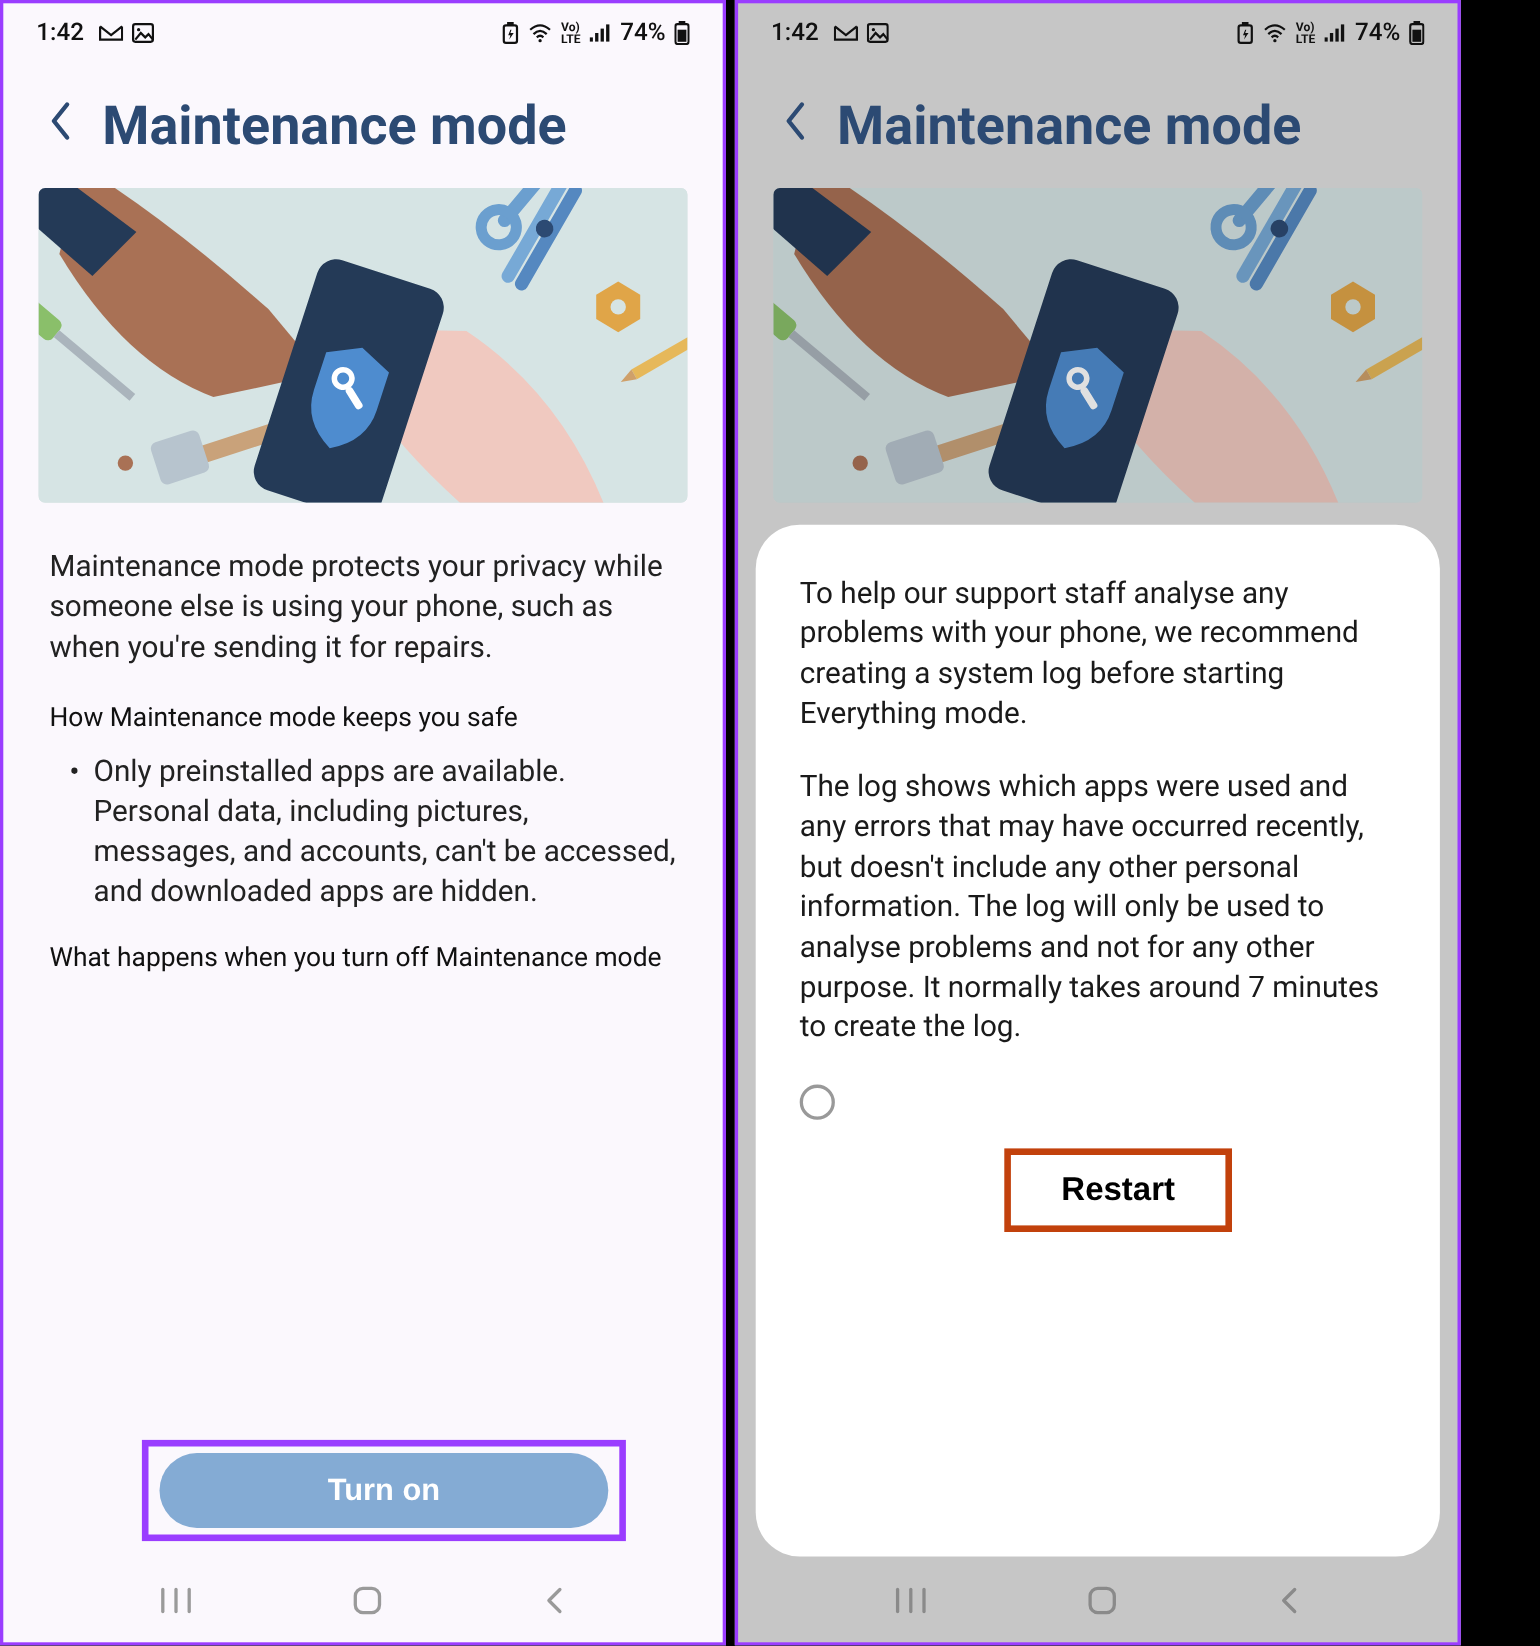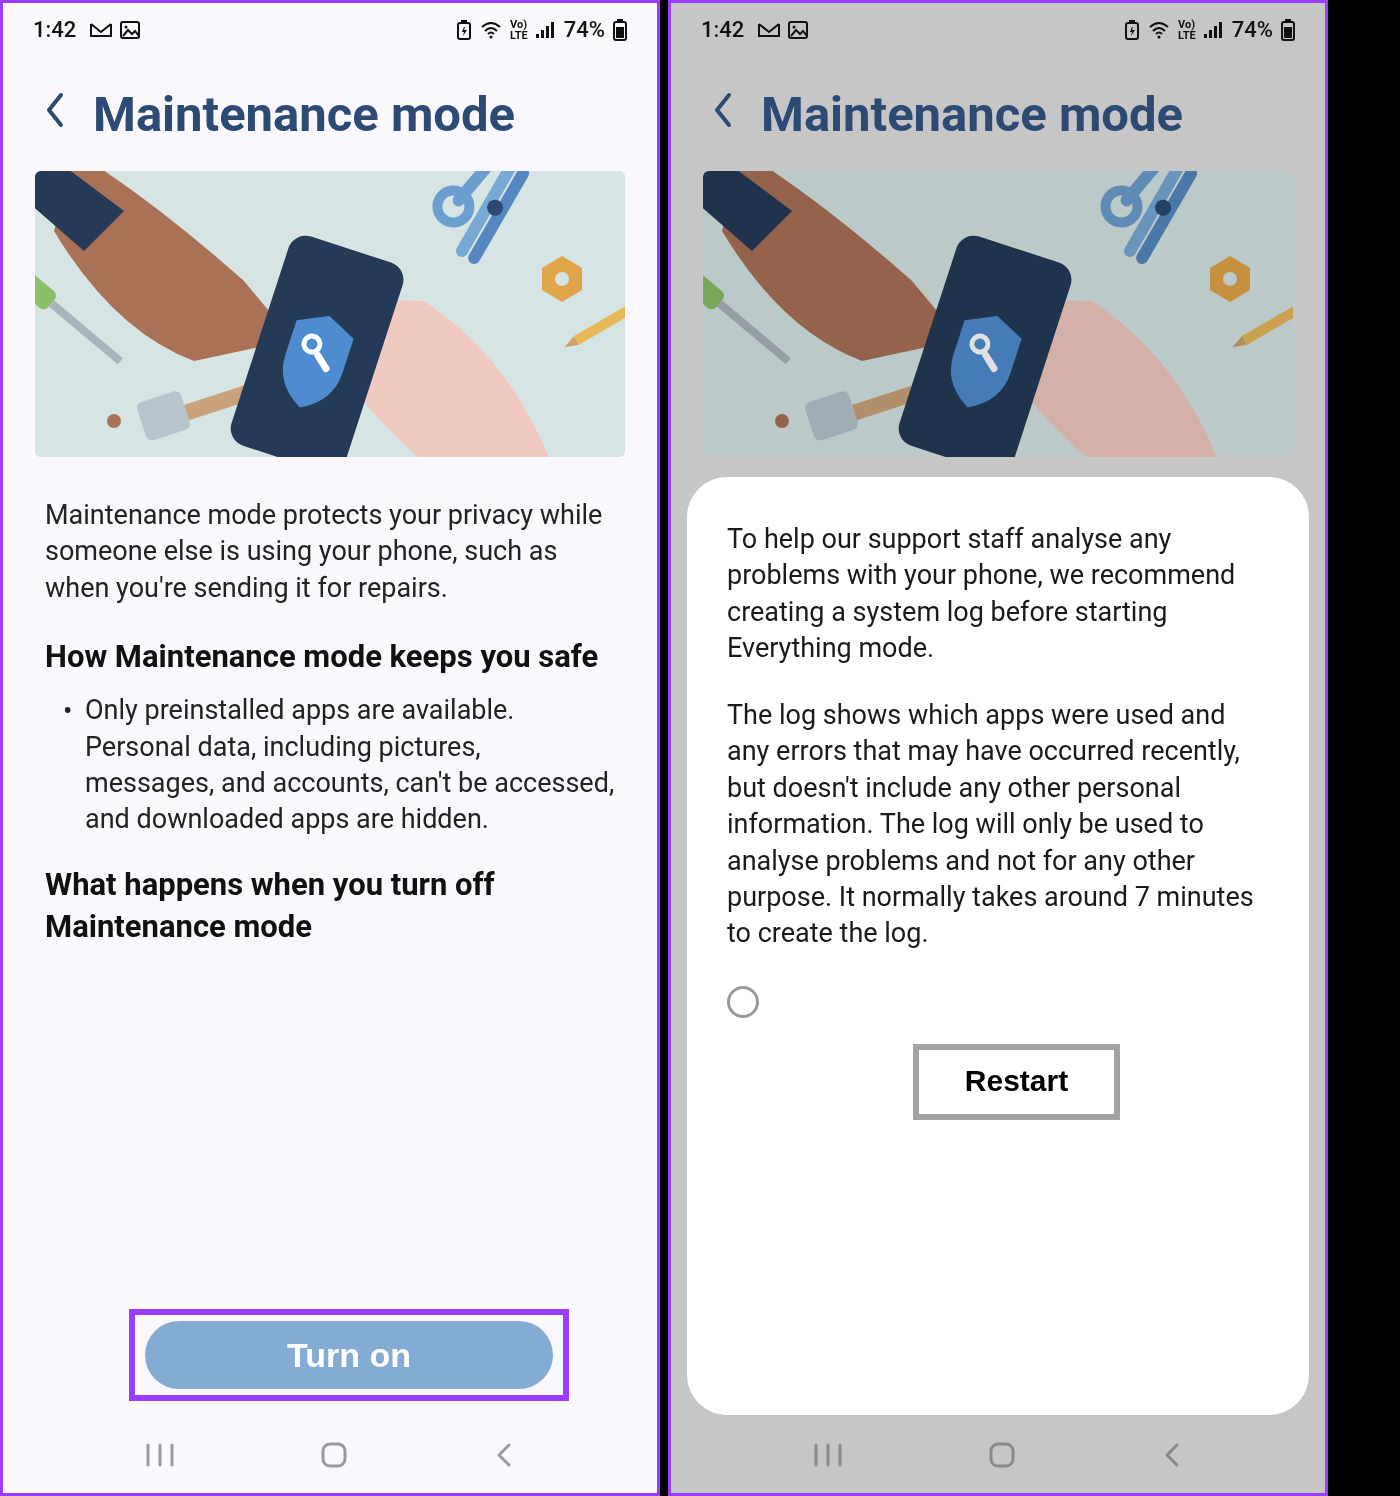--- a/index.html
+++ b/index.html
@@ -59,22 +59,22 @@
   }
   
   .body-text {
     padding: 16px 42px 0 42px;
     color: #222;
     font-size: 27px;
     line-height: 1.35;
   }
   .body-text .intro { margin-bottom: 30px; }
   .body-text h2 {
-    font-size: 31px;
-    font-weight: 700;
+    font-size: 24px;
+    font-weight: 400;
     color: #111;
     margin-bottom: 14px;
   }
   .body-text ul { list-style: none; padding-left: 18px; margin-bottom: 26px;}
   .body-text ul li {
     position: relative;
     padding-left: 22px;
     margin-bottom: 6px;
   }
   .body-text ul li::before {
@@ -97,21 +97,21 @@
     align-items:center;
     justify-content:center;
     background: #fbf8fd;
   }
   .turnon-btn {
     width: 408px;
     height: 68px;
     border-radius: 40px;
     background: #84abd4;
     color: #fff;
-    font-size: 34px;
+    font-size: 28px;
     font-weight: 600;
     display:flex;
     align-items:center;
     justify-content:center;
     border:none;
   }
   
   .navbar {
     position:absolute;
     bottom: 0;
@@ -159,21 +159,21 @@
     flex-shrink: 0;
     margin-top: 4px;
   }
   .radio-label { font-size: 29px; line-height:1.3; }
   .restart-wrap {
     display:flex;
     justify-content:center;
     margin-top: 26px;
   }
   .restart-box {
-    border: 6px solid #a3a3a3;
+    border: 6px solid #c2410c;
     padding: 14px 46px;
     margin-left: 37px;
   }
   .restart-btn {
     font-size: 30px;
     font-weight: 700;
     background: none;
     border: none;
     color: #000;
   }

